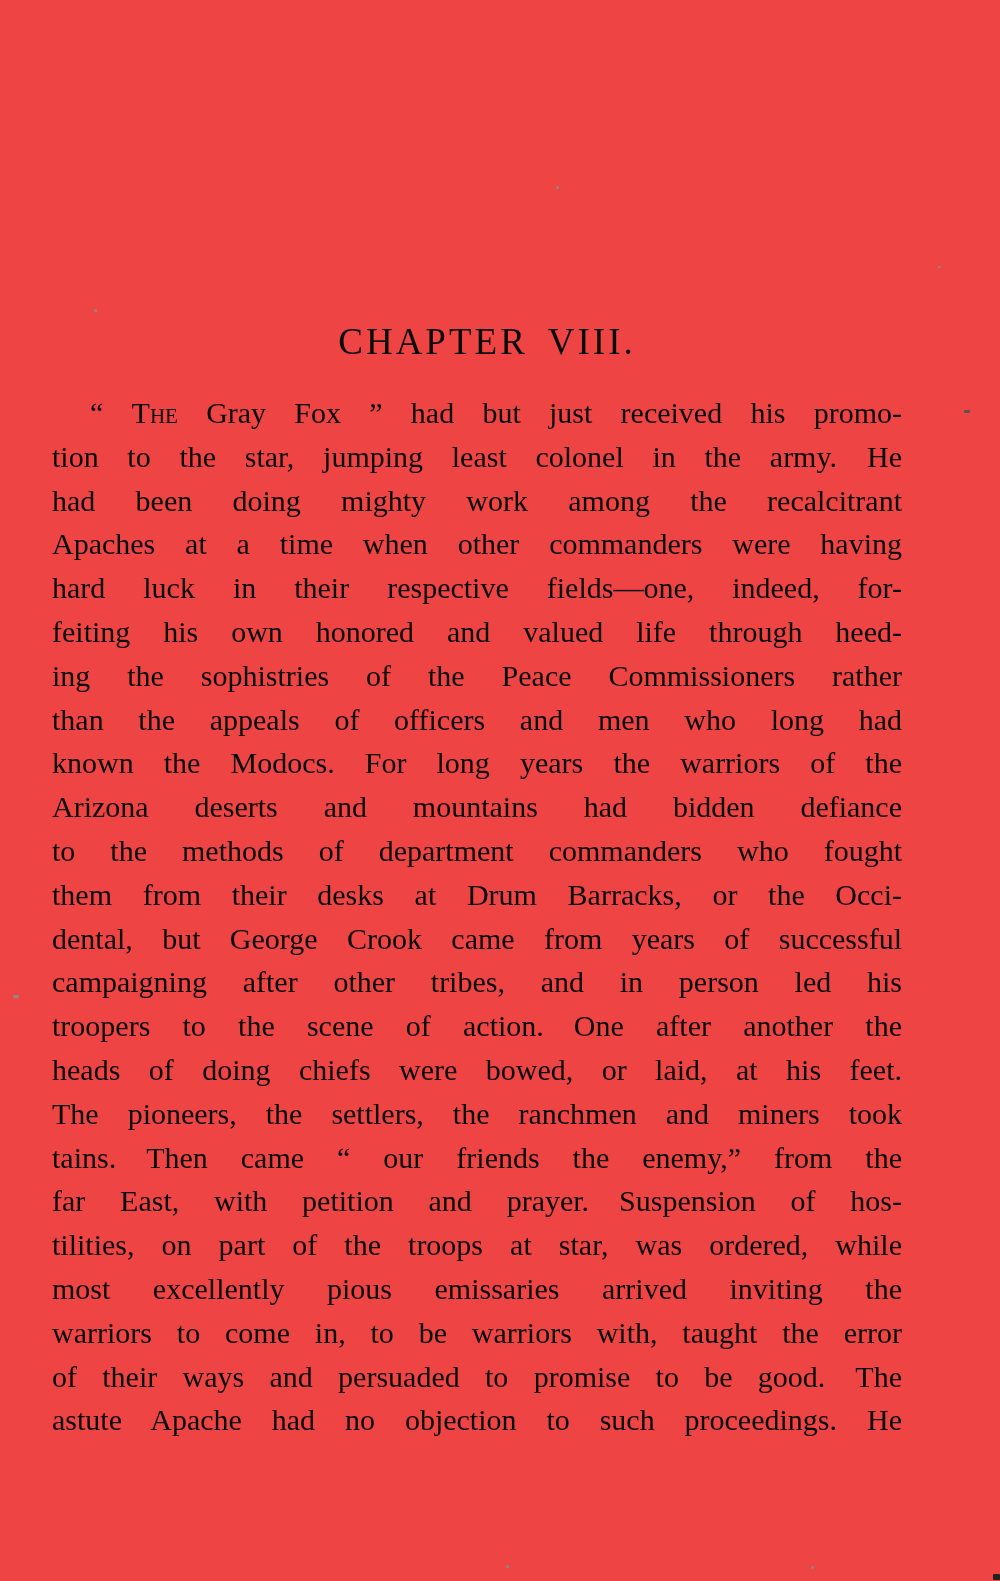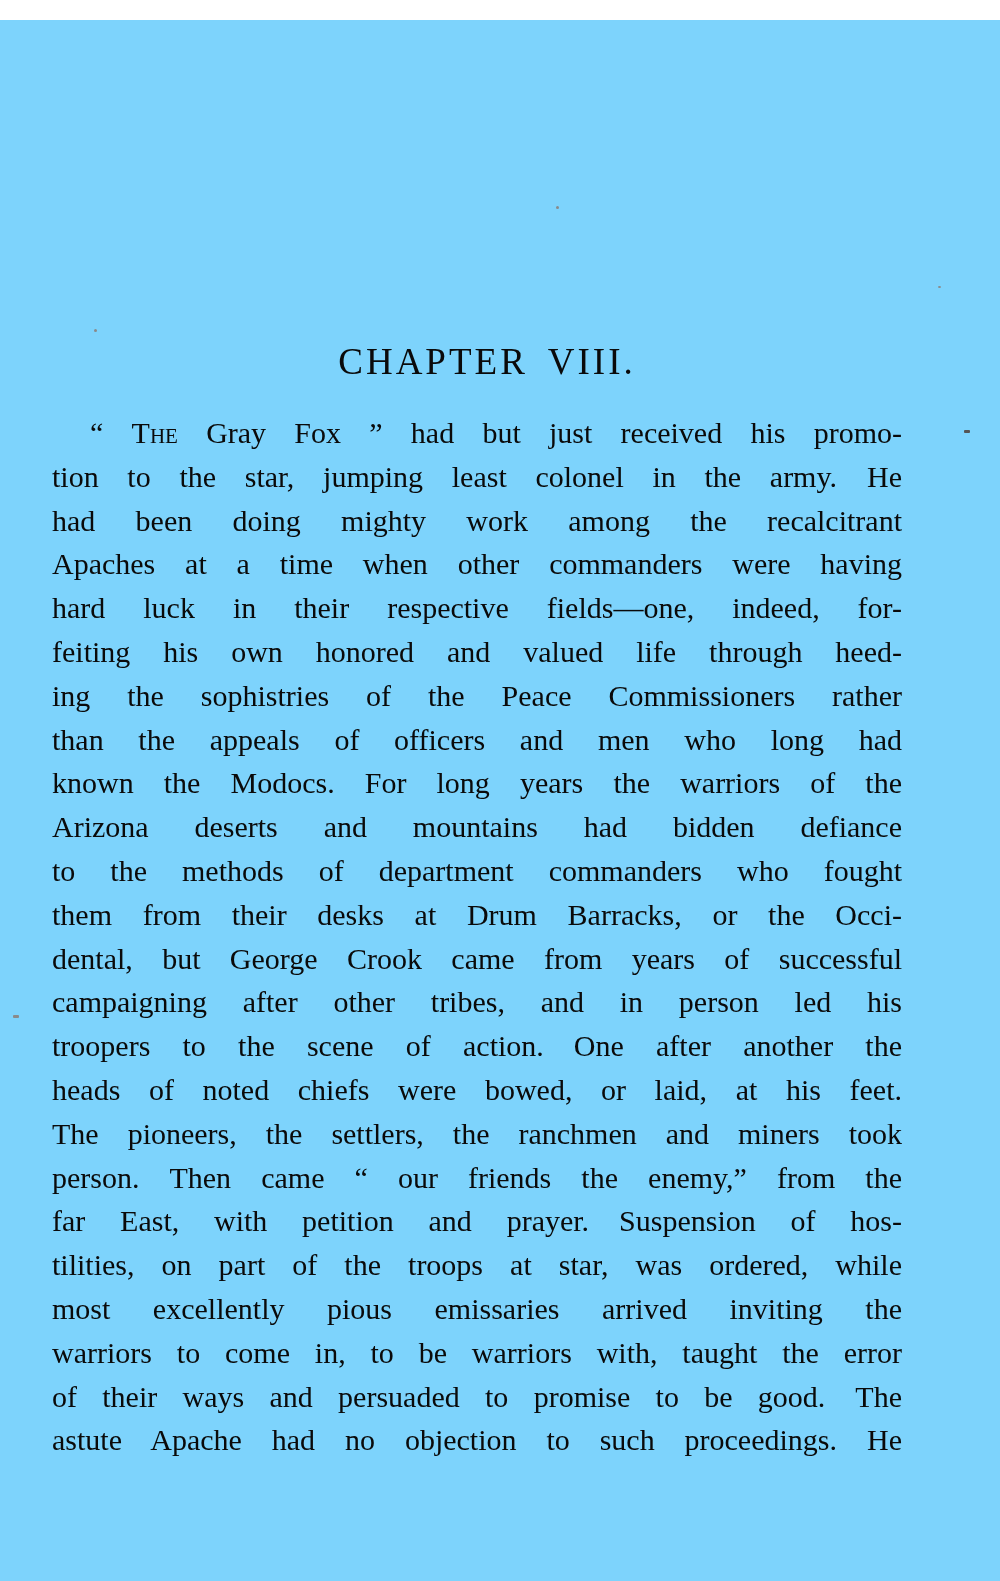--- a/index.html
+++ b/index.html
@@ -11,22 +11,21 @@
     width: 1000px;
     height: 1581px;
     position: relative;
     overflow: hidden;
     font-family: "Liberation Serif", serif;
     color: #0a0a0a;
   }
   .page {
     position: absolute;
     inset: 0;
-    background: #7dd3fc;
-    margin-top: 20px;
+    background: #ef4444;
   }
   .chapter-heading {
     position: absolute;
     top: 320px;
     left: 62px;
     width: 850px;
     text-align: center;
     font-size: 37px;
     letter-spacing: 3px;
     white-space: nowrap;
@@ -84,23 +83,23 @@
     <div class="text-line">feiting his own honored and valued life through heed-</div>
     <div class="text-line">ing the sophistries of the Peace Commissioners rather</div>
     <div class="text-line">than the appeals of officers and men who long had</div>
     <div class="text-line">known the Modocs. For long years the warriors of the</div>
     <div class="text-line">Arizona deserts and mountains had bidden defiance</div>
     <div class="text-line">to the methods of department commanders who fought</div>
     <div class="text-line">them from their desks at Drum Barracks, or the Occi-</div>
     <div class="text-line">dental, but George Crook came from years of successful</div>
     <div class="text-line">campaigning after other tribes, and in person led his</div>
     <div class="text-line">troopers to the scene of action. One after another the</div>
-    <div class="text-line">heads of noted chiefs were bowed, or laid, at his feet.</div>
+    <div class="text-line">heads of doing chiefs were bowed, or laid, at his feet.</div>
     <div class="text-line">The pioneers, the settlers, the ranchmen and miners took</div>
-    <div class="text-line">person. Then came “ our friends the enemy,” from the</div>
+    <div class="text-line">tains. Then came “ our friends the enemy,” from the</div>
     <div class="text-line">far East, with petition and prayer. Suspension of hos-</div>
     <div class="text-line">tilities, on part of the troops at star, was ordered, while</div>
     <div class="text-line">most excellently pious emissaries arrived inviting the</div>
     <div class="text-line">warriors to come in, to be warriors with, taught the error</div>
     <div class="text-line">of their ways and persuaded to promise to be good. The</div>
     <div class="text-line">astute Apache had no objection to such proceedings. He</div>
   </div>
 
   <div class="speck faint" style="left:556px; top:186px; width:3px; height:3px;"></div>
   <div class="speck faint" style="left:94px; top:309px; width:3px; height:3px;"></div>

